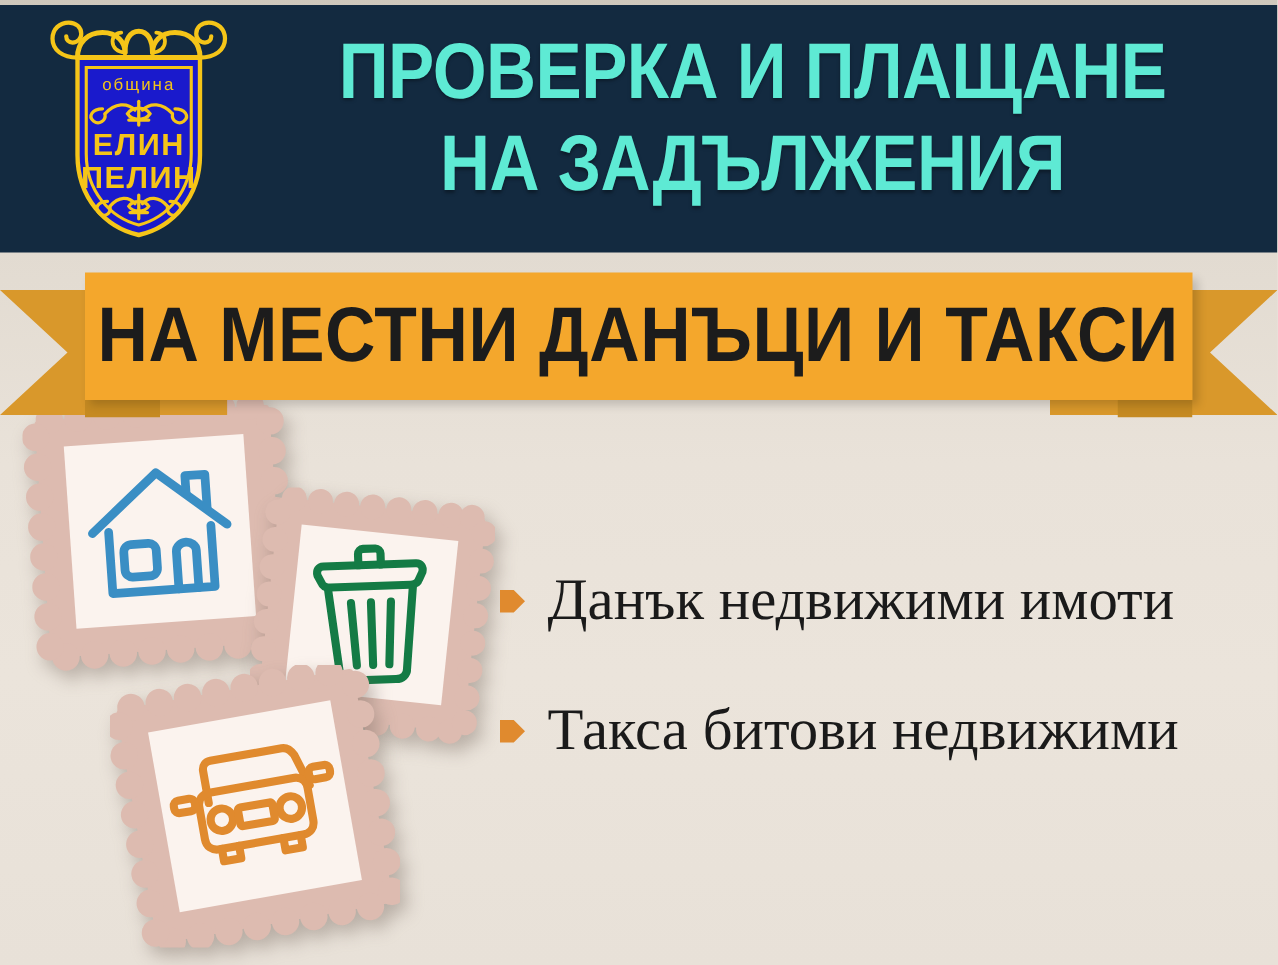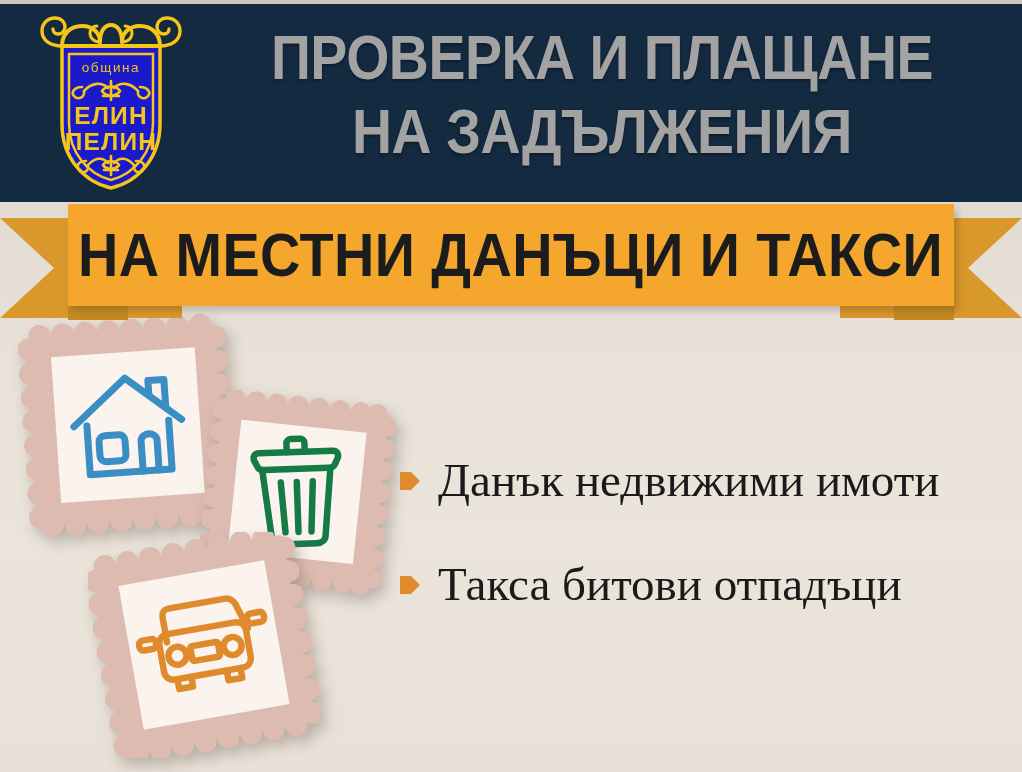--- a/index.html
+++ b/index.html
@@ -49,39 +49,39 @@
   }
   #crest svg { display: block; }
 
   
   #title-block {
     position: absolute;
     left: 196px;
     top: 16px;
     width: 812px;
     text-align: center;
-    color: #a3a3a3;
+    color: #5eead4;
   }
   .title-line {
     font-family: "Liberation Sans Narrow", "Liberation Sans", sans-serif;
     font-weight: bold;
     font-size: 63px;
     line-height: 74px;
     letter-spacing: -0.5px;
     transform: scaleX(0.88);
     transform-origin: center;
     white-space: nowrap;
     text-shadow: 0 2px 3px rgba(0,0,0,0.35);
   }
 
   
   #ribbon {
     position: absolute;
     left: 0;
-    top: 200px;
+    top: 214px;
     width: 1022px;
     height: 120px;
     z-index: 6;
   }
   .ribbon-tail {
     position: absolute;
     top: 18px;
     width: 182px;
     height: 100px;
     background: #D9982B;
@@ -416,19 +416,19 @@
       </span>
       <span class="bullet-label">Данък недвижими имоти</span>
     </div>
 
     <div class="bullet-row">
       <span class="bullet-marker">
         <svg width="20" height="22" viewBox="0 0 20 22" xmlns="http://www.w3.org/2000/svg">
           <path d="M0 2 H11 L20 11 L11 20 H0 Z" fill="#E08A2E"></path>
         </svg>
       </span>
-      <span class="bullet-label">Такса битови отпадъци</span>
+      <span class="bullet-label">Такса битови недвижими</span>
     </div>
 
 
   </div>
 
 </div>
 
 </body></html>

